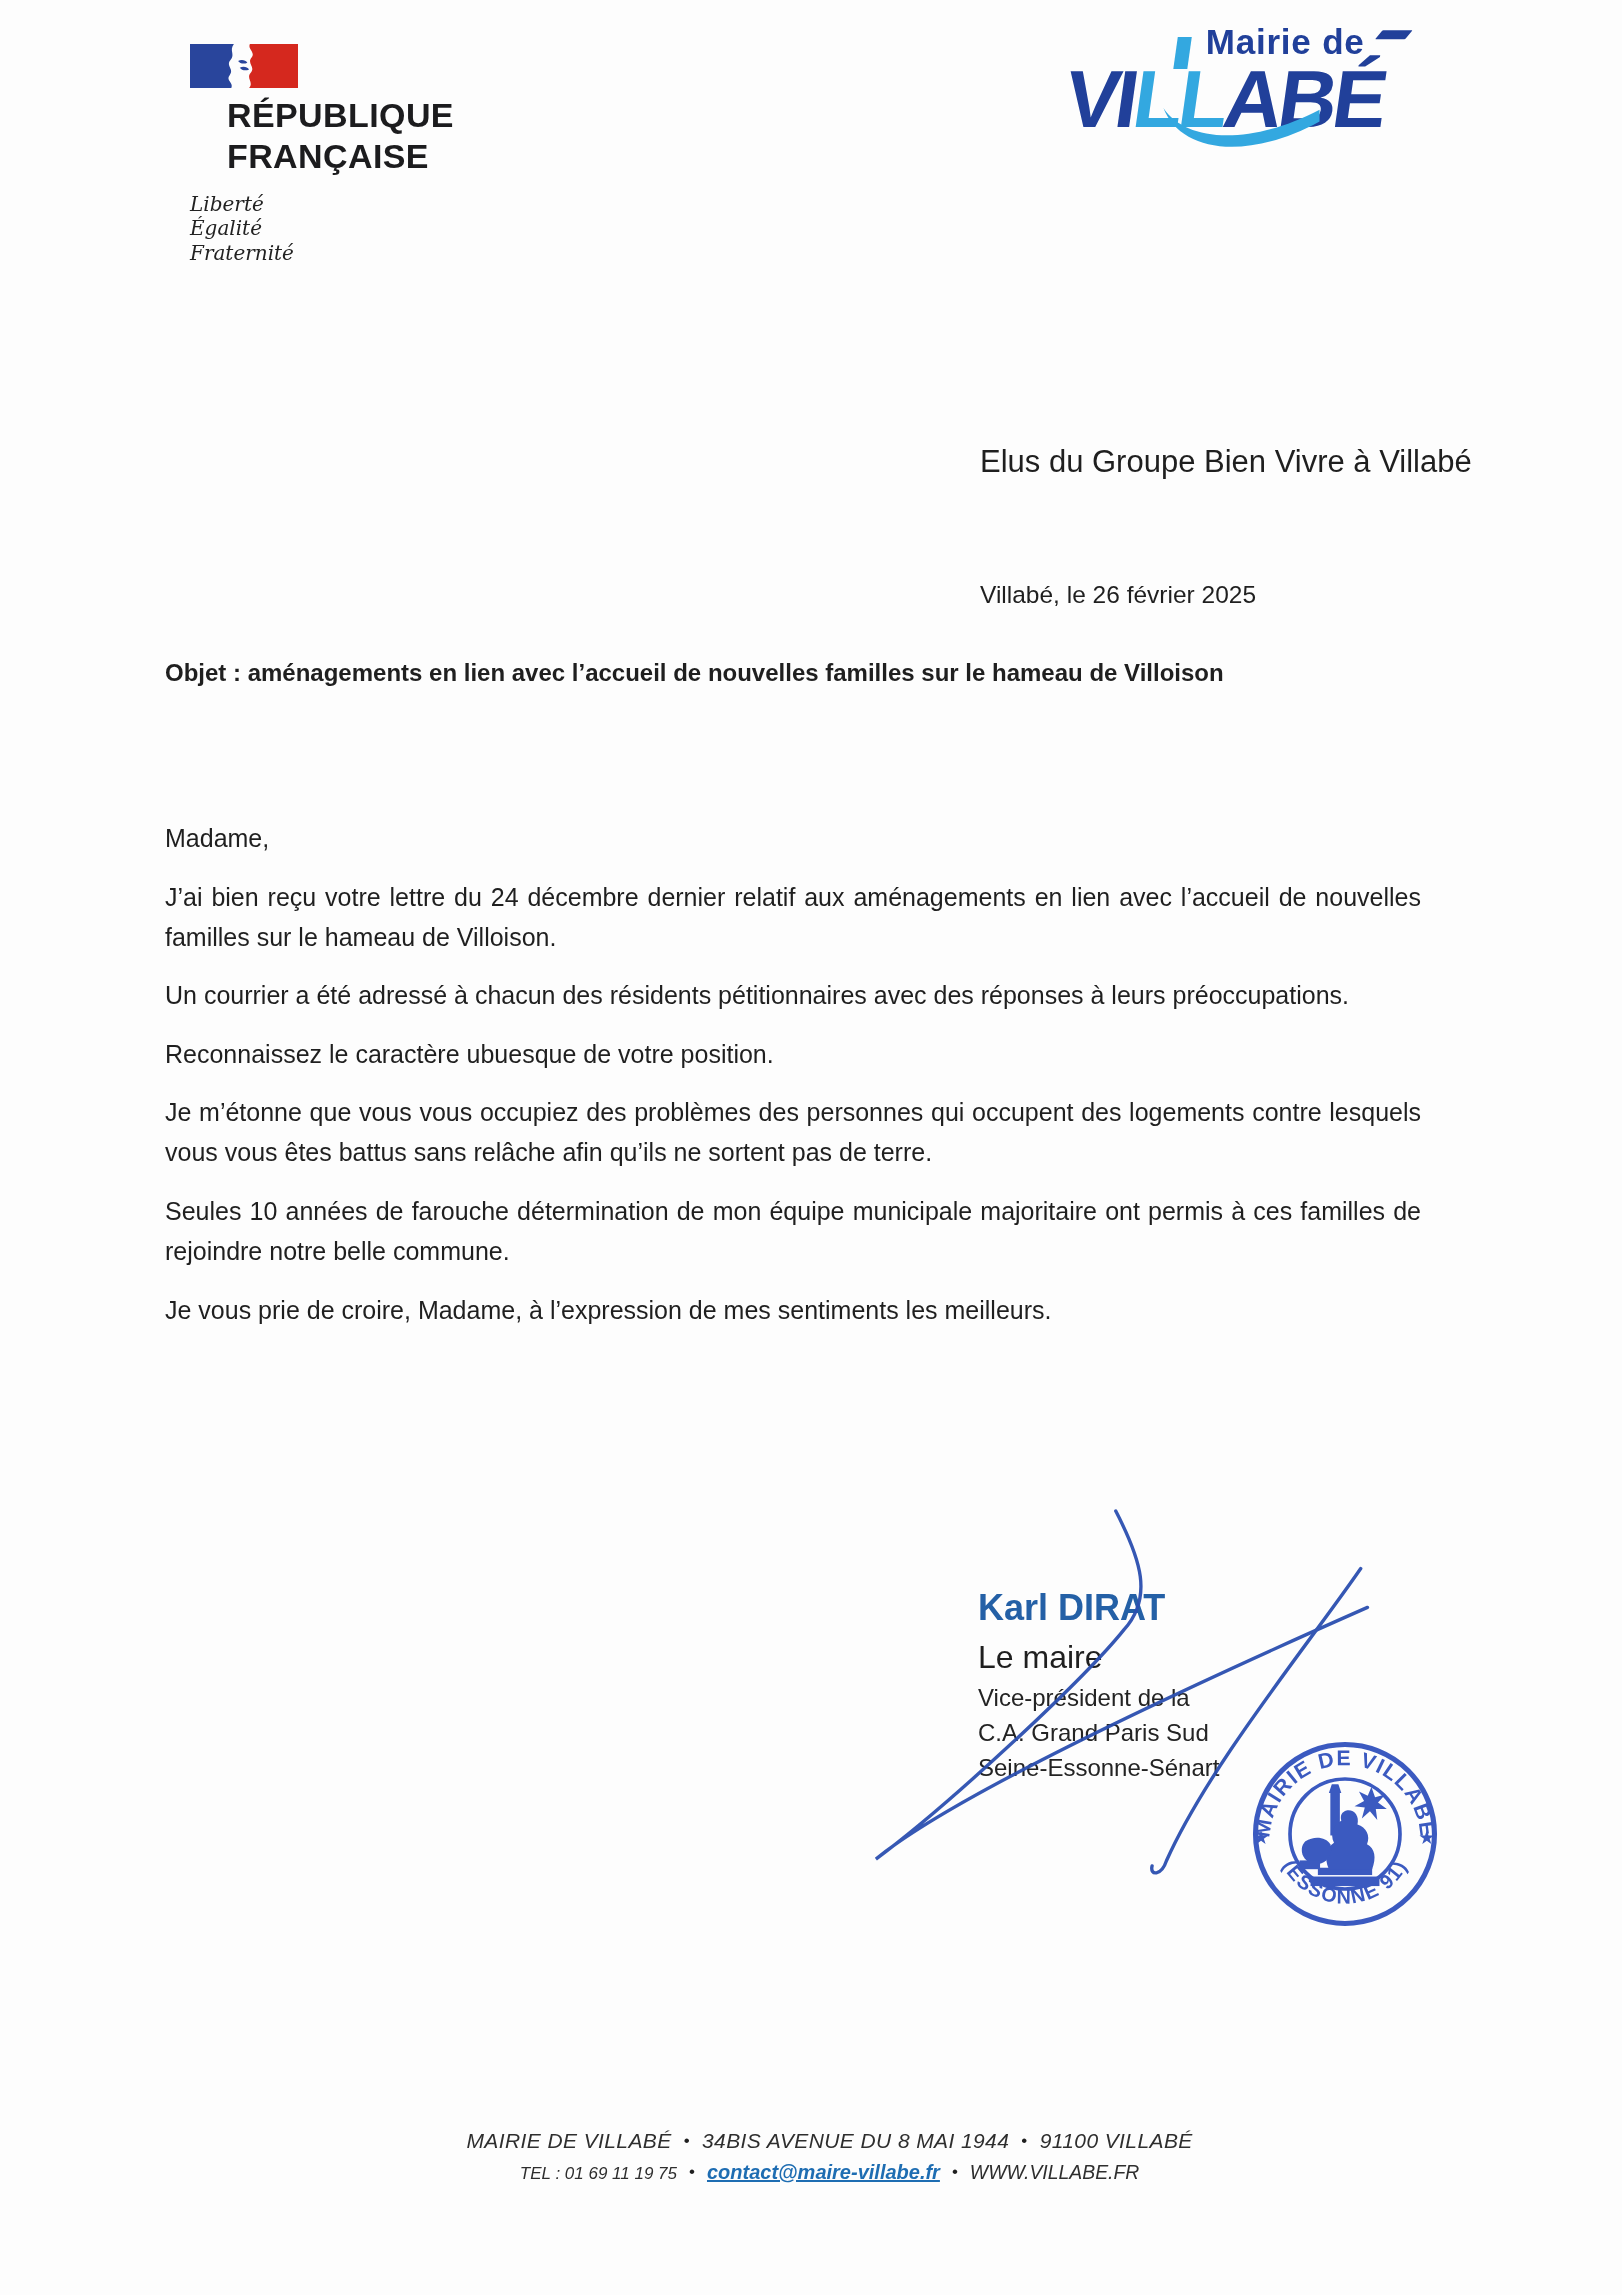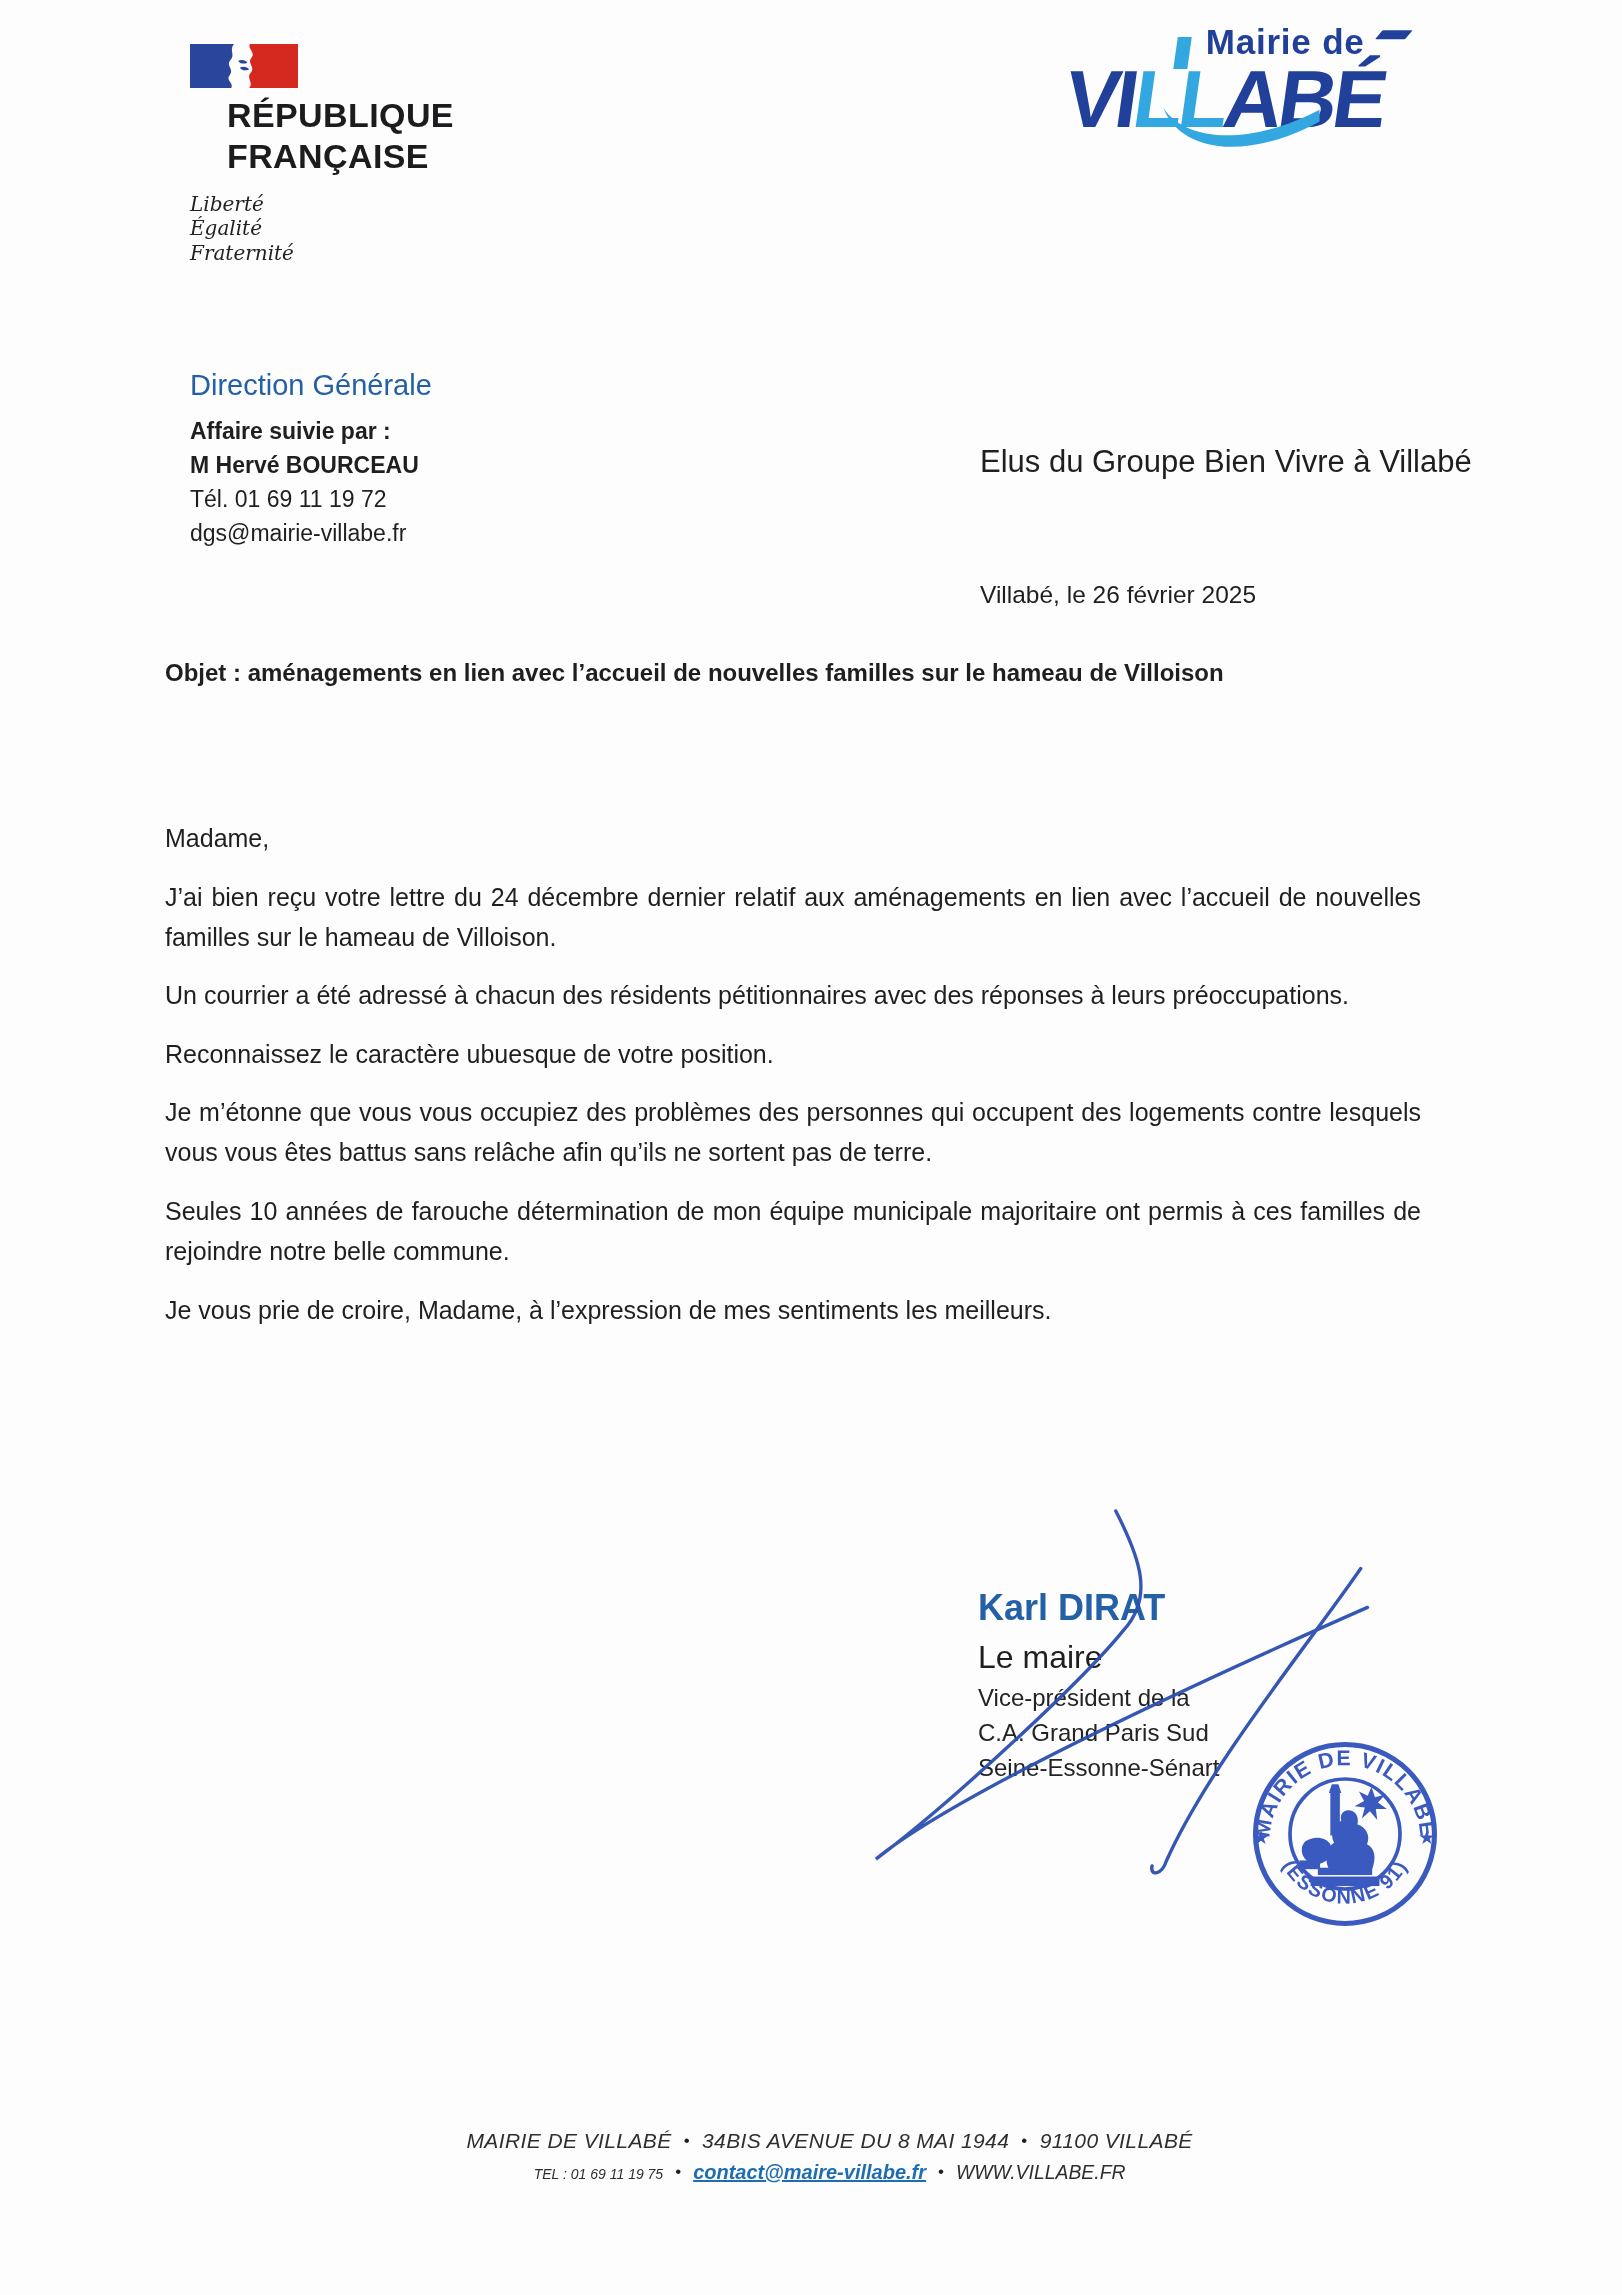--- a/index.html
+++ b/index.html
@@ -40,21 +40,21 @@
   .sig-name{font-size:36px;font-weight:600;color:#2460a6;line-height:41px;}
   .sig-title{font-size:32px;color:#1f1f1f;margin-top:12px;line-height:35px;}
   .sig-sub{font-size:24px;line-height:35px;margin-top:5px;color:#232323;}
   .sig-strokes{position:absolute;left:803px;top:1479px;width:634px;height:473px;pointer-events:none;}
   
   .stamp{position:absolute;left:1235px;top:1724px;width:220px;height:220px;opacity:.93;}
   
   .footer{position:absolute;left:18.6px;top:2129px;width:1622px;text-align:center;font-style:italic;color:#2e2e2e;}
   .footer .f-line1{font-size:21px;letter-spacing:0.4px;}
   .footer .f-line2{font-size:20px;margin-top:7.6px;}
-  .footer .f-tel{font-size:14px;font-style:italic;}
+  .footer .f-tel{font-size:17px;font-style:italic;}
   .footer .f-web{font-size:19.4px;}
   .f-bullet{display:inline-block;margin:0 12px;transform:translateY(-1.7px);font-style:normal;font-size:17px;color:#1f1f1f;}
   .f-email{color:#1e6db2;text-decoration:underline;font-weight:600;}
 </style>
 </head>
 <body>
 
 <div class="page">
 
   <div class="rf-block">
@@ -81,27 +81,20 @@
     </div>
     <div class="logo-name">
       <span class="lg-dark">VI</span><span class="lg-light">LL</span><span class="lg-dark">ABÉ</span>
       <span class="logo-ascender"></span>
     </div>
     <svg class="logo-swoosh" viewBox="0 0 196 56" aria-hidden="true">
       <path fill="#33a8e0" d="M2,6 C28,46 104,52 188,8 L188,22 C100,70 22,58 2,6 Z"></path>
     </svg>
   </div>
 
-  <div class="sender">
-    <div class="service">Direction Générale</div>
-    <div class="bold">Affaire suivie par :</div>
-    <div class="bold">M Hervé BOURCEAU</div>
-    <div>Tél. 01 69 11 19 72</div>
-    <div>dgs@mairie-villabe.fr</div>
-  </div>
 
   <div class="recipient">Elus du Groupe Bien Vivre à Villabé</div>
   <div class="dateline">Villabé, le 26 février 2025</div>
 
   <div class="subject">Objet : aménagements en lien avec l’accueil de nouvelles familles sur le hameau de Villoison</div>
 
   <div class="letter-body">
     <p class="salutation">Madame,</p>
     <p>J’ai bien reçu votre lettre du 24 décembre dernier relatif aux aménagements en lien avec l’accueil de nouvelles familles sur le hameau de Villoison.</p>
     <p>Un courrier a été adressé à chacun des résidents pétitionnaires avec des réponses à leurs préoccupations.</p>

